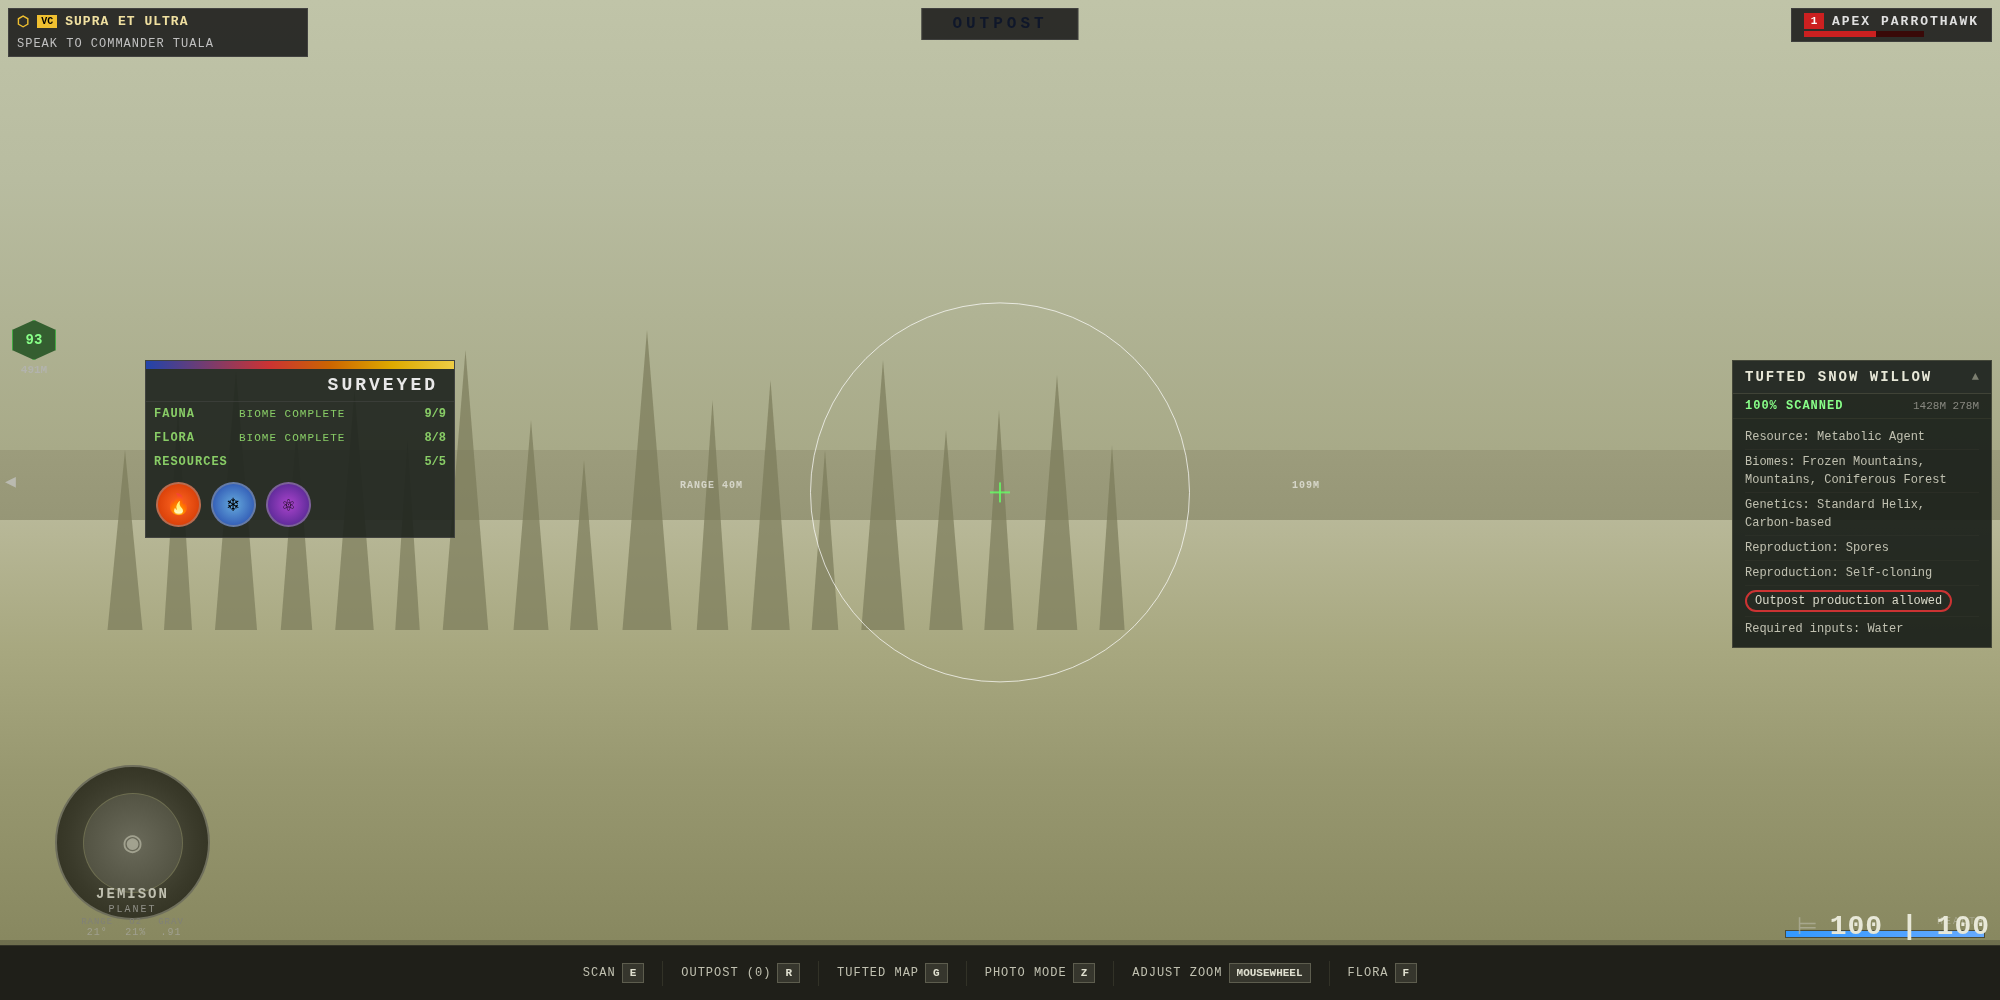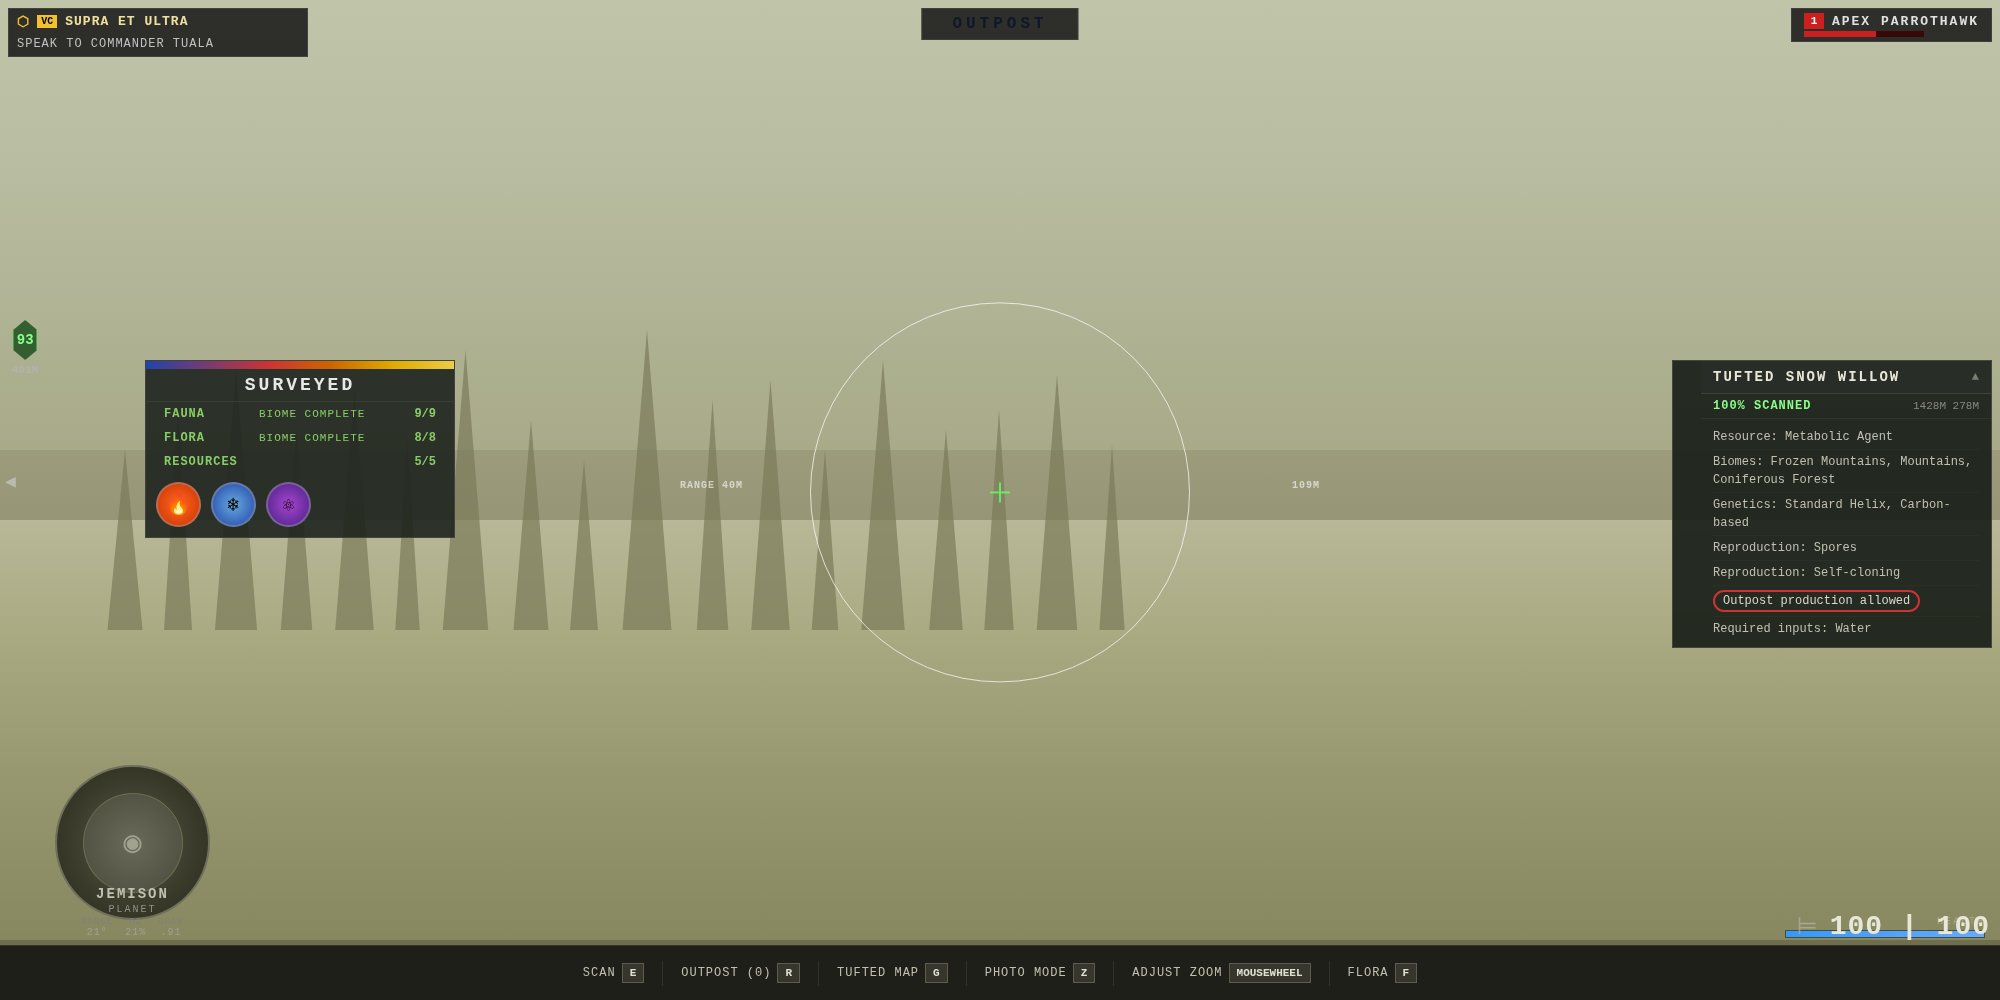--- a/index.html
+++ b/index.html
@@ -252,37 +252,36 @@
       width: 310px;
     }
 
     .surveyed-header {
       background: linear-gradient(90deg, #2244aa 0%, #cc3333 40%, #cc6600 60%, #ddaa00 80%, #eecc44 100%);
       height: 8px;
     }
 
     .surveyed-title-row {
       display: flex;
-      justify-content: center;
-      padding: 6px 10px;
+      justify-content: flex-end;
+      padding: 6px 16px;
       border-bottom: 1px solid rgba(80,80,80,0.4);
     }
 
     .surveyed-title {
       color: #e8e8e8;
       font-size: 18px;
       letter-spacing: 3px;
       font-weight: bold;
     }
 
     .surveyed-row {
       display: flex;
       align-items: center;
-      padding: 5px 18px;
-      gap: 10px;
+      padding: 5px 8px;
     }
 
     .surveyed-category {
       color: #88cc66;
       font-size: 12px;
       font-weight: bold;
       letter-spacing: 1px;
       width: 85px;
     }
 
@@ -388,21 +387,21 @@
       left: 12px;
       display: flex;
       flex-direction: column;
       align-items: center;
       gap: 2px;
     }
 
     .level-hexagon {
       background: rgba(30,80,30,0.85);
       border: 1.5px solid #44aa44;
-      width: 24px;
+      width: 44px;
       height: 40px;
       display: flex;
       align-items: center;
       justify-content: center;
       clip-path: polygon(50% 0%, 100% 25%, 100% 75%, 50% 100%, 0% 75%, 0% 25%);
       text-align: center;
     }
 
     .level-number {
       color: #88ff88;
@@ -417,22 +416,21 @@
       margin-top: 2px;
     }
 
     
     .flora-panel {
       position: absolute;
       top: 360px;
       right: 8px;
       background: rgba(25,30,25,0.92);
       border: 1px solid rgba(100,100,80,0.5);
-      width: 320px;
-      padding-left: 28px;
+      width: 260px;
     }
 
     .flora-panel-header {
       background: rgba(40,45,40,0.95);
       padding: 8px 12px;
       border-bottom: 1px solid rgba(100,100,80,0.4);
       display: flex;
       justify-content: space-between;
       align-items: center;
     }

